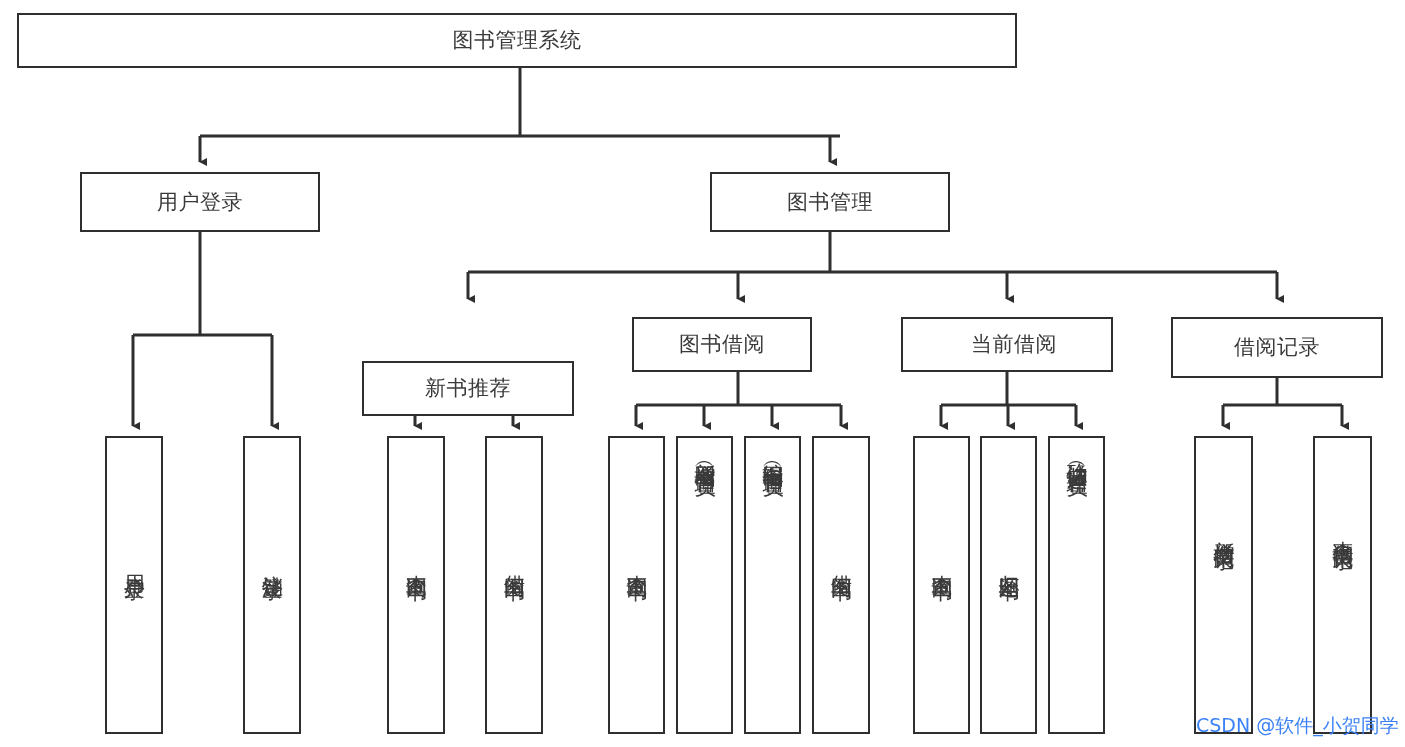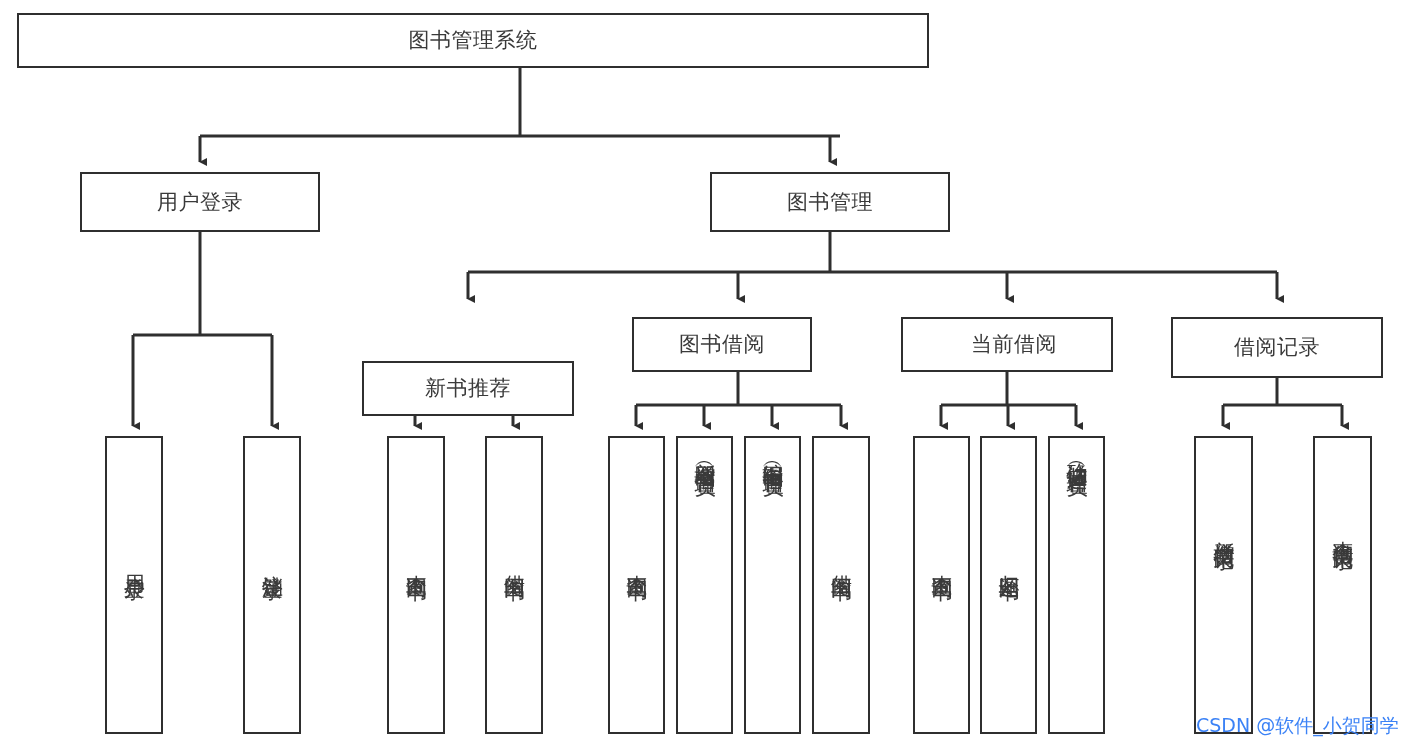--- a/index.html
+++ b/index.html
@@ -129,21 +129,21 @@
       <path d="M1008,405 L1008,426" marker-end="url(#arrowhead)"></path>
       <path d="M1076,405 L1076,426" marker-end="url(#arrowhead)"></path>
 
       <path d="M1277,372 L1277,405"></path>
       <path d="M1223,405 L1342,405"></path>
       <path d="M1223,405 L1223,426" marker-end="url(#arrowhead)"></path>
       <path d="M1342,405 L1342,426" marker-end="url(#arrowhead)"></path>
     </g>
   </svg>
 
-  <div class="node node-root" style="left:17px; top:13px; width:912px; height:55px;">
+  <div class="node node-root" style="left:17px; top:13px; width:1000px; height:55px;">
     <span class="node-label">图书管理系统</span>
   </div>
 
   <div class="node node-branch" style="left:80px; top:172px; width:240px; height:60px;">
     <span class="node-label">用户登录</span>
   </div>
   <div class="node node-branch" style="left:710px; top:172px; width:240px; height:60px;">
     <span class="node-label">图书管理</span>
   </div>
 

